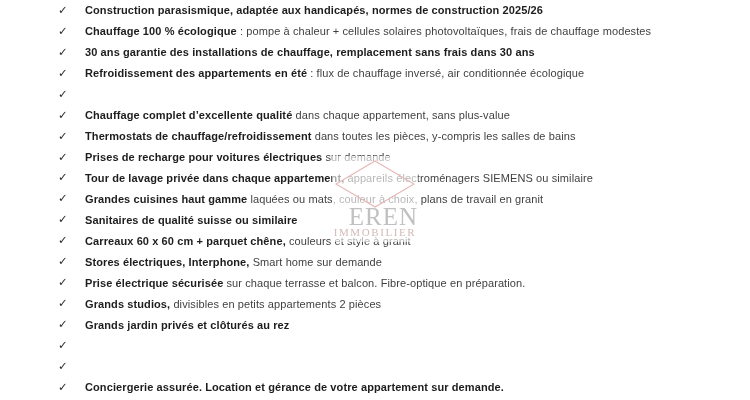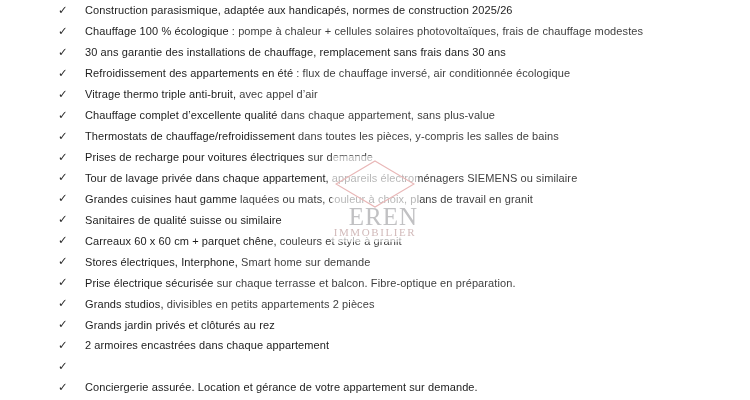--- a/index.html
+++ b/index.html
@@ -39,21 +39,21 @@
     position: absolute;
     left: 58px;
     top: 50%;
     transform: translateY(-54%);
     font-family: "DejaVu Sans", sans-serif;
     font-size: 11.5px;
     color: var(--check-color, #2e2e2e);
   }
   .t { white-space: pre-wrap; }
   .bold {
-    font-weight: normal;
+    font-weight: bold;
     color: var(--bold-color, #1d1d1d);
     letter-spacing: 0.1px;
   }
   .rest {
     font-weight: normal;
     color: var(--regular-color, #3f3f3f);
     letter-spacing: 0.1px;
   }
   .watermark {
     position: absolute;
@@ -110,21 +110,20 @@
     <span class="t"><b class="bold">30 ans garantie des installations de chauffage, remplacement sans frais dans 30 ans</b><span class="rest"></span></span>
   </li>
 
   <li class="item">
     <span class="check">✓</span>
     <span class="t"><b class="bold">Refroidissement des appartements en été</b><span class="rest"> : flux de chauffage inversé, air conditionnée écologique</span></span>
   </li>
 
   <li class="item">
     <span class="check">✓</span>
-    <span class="t"><b class="bold">Vitrage thermo triple anti-bruit,</b><span class="rest"> avec appel d’air</span></span>
   </li>
 
   <li class="item">
     <span class="check">✓</span>
     <span class="t"><b class="bold">Chauffage complet d’excellente qualité</b><span class="rest"> dans chaque appartement, sans plus-value</span></span>
   </li>
 
   <li class="item">
     <span class="check">✓</span>
     <span class="t"><b class="bold">Thermostats de chauffage/refroidissement</b><span class="rest"> dans toutes les pièces, y-compris les salles de bains</span></span>
@@ -170,21 +169,20 @@
     <span class="t"><b class="bold">Grands studios,</b><span class="rest"> divisibles en petits appartements 2 pièces</span></span>
   </li>
 
   <li class="item">
     <span class="check">✓</span>
     <span class="t"><b class="bold">Grands jardin privés et clôturés au rez</b><span class="rest"></span></span>
   </li>
 
   <li class="item">
     <span class="check">✓</span>
-    <span class="t"><b class="bold">2 armoires encastrées dans chaque appartement</b><span class="rest"></span></span>
   </li>
 
   <li class="item">
     <span class="check">✓</span>
   </li>
 
   <li class="item">
     <span class="check">✓</span>
     <span class="t"><b class="bold">Conciergerie assurée. Location et gérance de votre appartement sur demande.</b><span class="rest"></span></span>
   </li>

